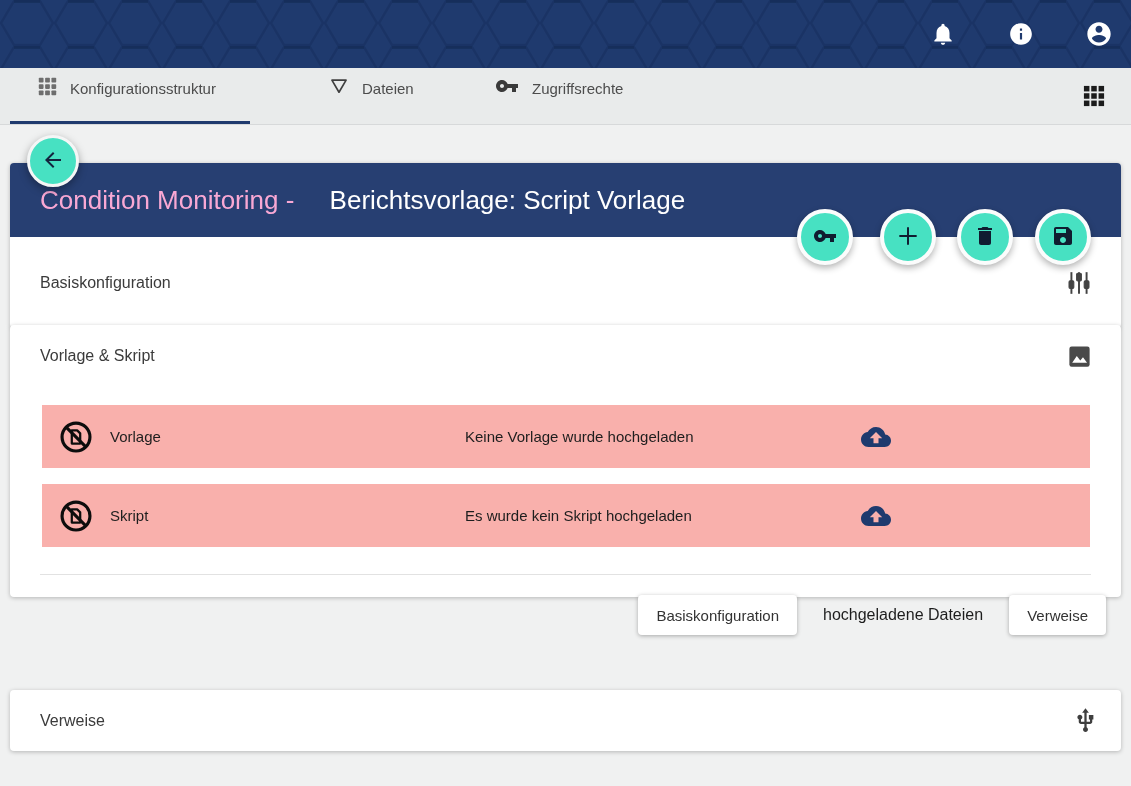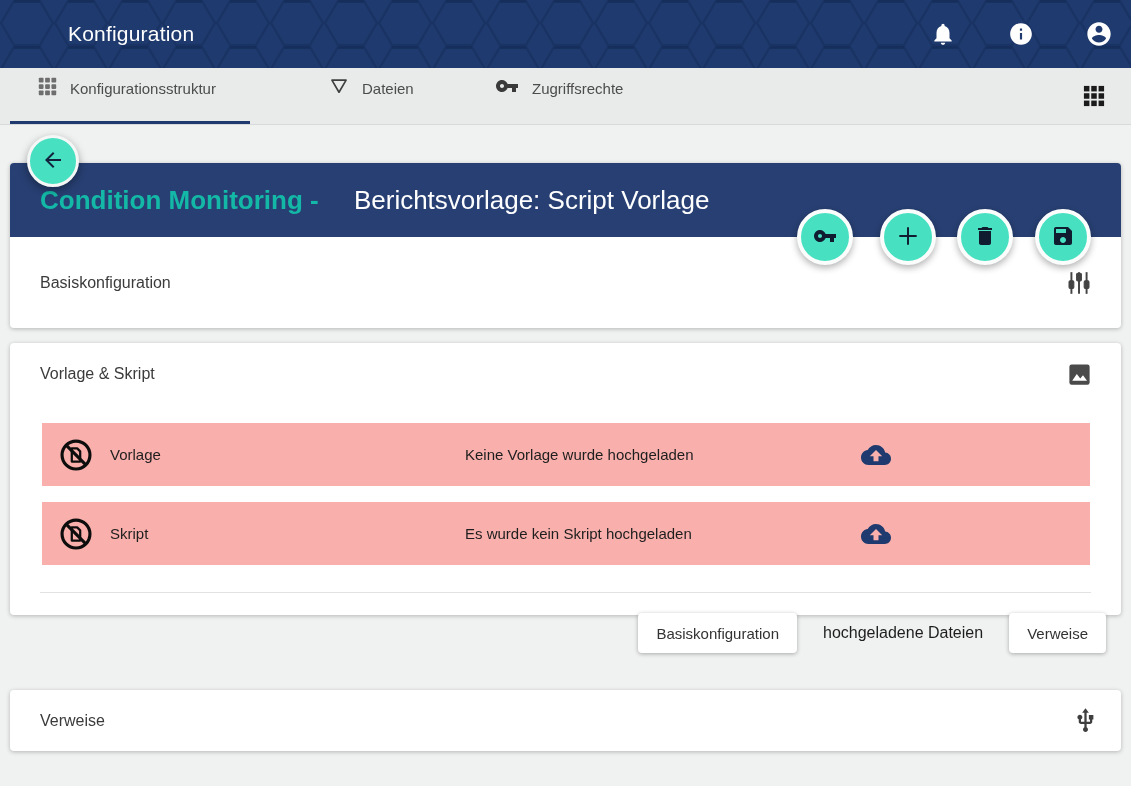--- a/index.html
+++ b/index.html
@@ -29,34 +29,34 @@
               background:#47e1c2; border:3px solid #f5f6f6; box-shadow:0 3px 8px rgba(0,0,0,.35);
               display:flex; align-items:center; justify-content:center; cursor:pointer; z-index:10; }
 
   
   .card { position:absolute; left:10px; width:1111px; background:#ffffff; border-radius:4px;
           box-shadow:0 1px 4px rgba(0,0,0,.25); }
   .card1 { top:163px; height:165px; }
   .card1-header { position:relative; height:74px; background:#273f72; border-radius:4px 4px 0 0;
                   display:flex; align-items:center; padding-left:30px; overflow:visible; }
   .card1-title { font-size:26px; white-space:nowrap; }
-  .title-prefix { color:#14b8a6; font-weight:700; }
+  .title-prefix { color:#f9a8d4; font-weight:400; }
   .title-main { color:#ffffff; font-weight:500;margin-left:28px; }
   .fab-row { position:absolute; top:163px; left:0; width:1131px; height:0; z-index:8; }
   .fab { position:absolute; top:46px; width:56px; height:56px; border-radius:50%;
          background:#47e1c2; border:4px solid #fbfcfc; box-shadow:0 3px 7px rgba(0,0,0,.3);
          display:flex; align-items:center; justify-content:center; cursor:pointer; }
   .fab-key { left:797px; } .fab-add { left:880px; } .fab-delete { left:957px; } .fab-save { left:1035px; }
   .basis-row { position:absolute; left:0; top:74px; width:1111px; height:91px; display:flex; align-items:center; }
   .section-label { font-size:16px; color:#3b3b3b; margin-left:30px; }
   .row-right-icon { position:absolute; right:28px; top:50%; transform:translateY(-50%); width:28px; height:28px;
                     display:flex; align-items:center; justify-content:center; cursor:pointer; background:none; border:none; }
 
   
-  .card2 { top:343px; height:272px; }
+  .card2 { top:325px; height:272px; }
   .card2-titlebar { position:relative; height:62px; display:flex; align-items:center; }
   .alert-row { position:absolute; left:32px; width:1048px; height:63px; background:#f9b0ac;
                display:flex; align-items:center; }
   .alert-row-1 { top:80px; } .alert-row-2 { top:159px; }
   .alert-icon { margin-left:16px; width:36px; height:36px; flex:0 0 auto; }
   .alert-label { font-size:15px; color:#1e1e1e; margin-left:16px; }
   .alert-message { position:absolute; left:423px; font-size:15px; color:#1e1e1e; }
   .alert-upload { position:absolute; left:818px; width:32px; height:32px; background:none; border:none;
                   display:flex; align-items:center; justify-content:center; cursor:pointer; }
   .card2-divider { position:absolute; left:30px; right:30px; top:249px; height:1px; background:#e2e2e2; }
@@ -78,21 +78,20 @@
   <header class="navbar">
     <svg class="hex-bg" width="1131" height="68">
       <defs>
         <pattern id="hexpat" width="54" height="46" patternUnits="userSpaceOnUse">
           <path d="M14 1 L40 1 L53 23 L40 45 L14 45 L1 23 Z" fill="none" stroke="#162e5c" stroke-width="2.5" opacity="0.55"></path>
           <path d="M14 1 L40 1" stroke="#122a55" stroke-width="4" opacity="0.6"></path>
         </pattern>
       </defs>
       <rect width="1131" height="68" fill="url(#hexpat)"></rect>
     </svg>
-    <div class="navbar-title">Konfiguration</div>
     <div class="nav-icons">
       <button class="nav-icon-btn">
         <svg width="26" height="26" viewBox="0 0 24 24" fill="#ffffff">
             <path d="M12 22c1.1 0 2-.9 2-2h-4c0 1.1.89 2 2 2zm6-6v-5c0-3.07-1.64-5.64-4.5-6.32V4c0-.83-.67-1.5-1.5-1.5s-1.5.67-1.5 1.5v.68C7.63 5.36 6 7.92 6 11v5l-2 2v1h16v-1l-2-2z"></path>
           </svg>
       </button>
       <button class="nav-icon-btn">
         <svg width="26" height="26" viewBox="0 0 24 24" fill="#ffffff">
             <path d="M12 2C6.48 2 2 6.48 2 12s4.48 10 10 10 10-4.48 10-10S17.52 2 12 2zm1 15h-2v-6h2v6zm0-8h-2V7h2v2z"></path>
           </svg>

